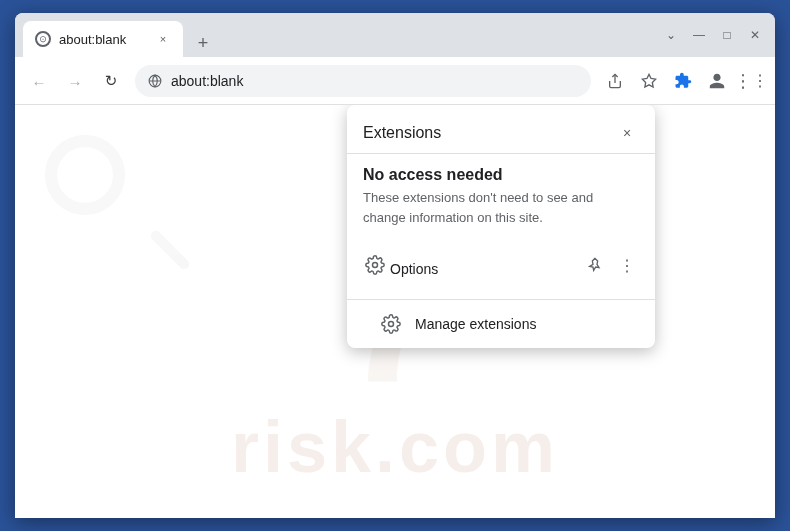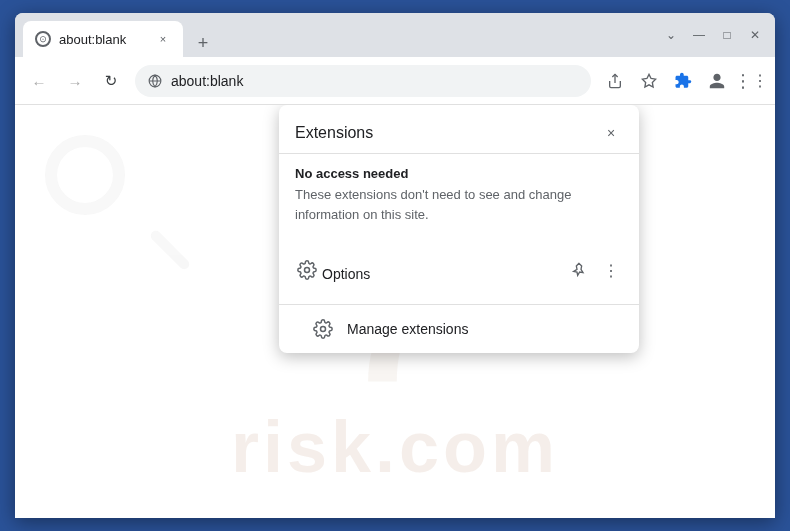--- a/index.html
+++ b/index.html
@@ -197,22 +197,22 @@
       font-weight: 900;
       color: rgba(200,160,140,0.18);
       white-space: nowrap;
       letter-spacing: 4px;
       font-family: Arial, sans-serif;
     }
     
     .extensions-popup {
       position: absolute;
       top: 0;
-      right: 136px;
-      width: 360px;
+      right: 120px;
+      width: 308px;
       background: #ffffff;
       border-radius: 8px;
       box-shadow: 0 4px 16px rgba(0,0,0,0.25);
       z-index: 100;
       overflow: hidden;
     }
     .popup-header {
       display: flex;
       align-items: center;
       justify-content: space-between;
@@ -229,30 +229,30 @@
       border-radius: 50%;
       display: flex; align-items: center; justify-content: center;
       cursor: pointer;
       color: #5f6368;
       font-size: 14px;
     }
     .popup-section {
       padding: 12px 16px;
     }
     .section-header {
-      font-size: 13px;
+      font-size: 16px;
       font-weight: 600;
       color: #202124;
       margin-bottom: 4px;
     }
     .section-desc {
       font-size: 13px;
       color: #5f6368;
       line-height: 1.5;
-      margin-bottom: 24px;
+      margin-bottom: 16px;
     }
     .extension-item {
       display: flex;
       align-items: flex-end;
       padding: 10px 0;
       gap: 3px;
       border-radius: 4px;
     }
     .ext-icon {
       width: 24px; height: 24px;

